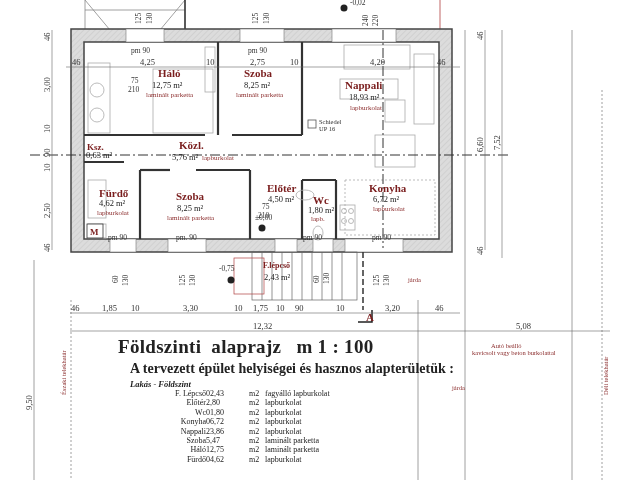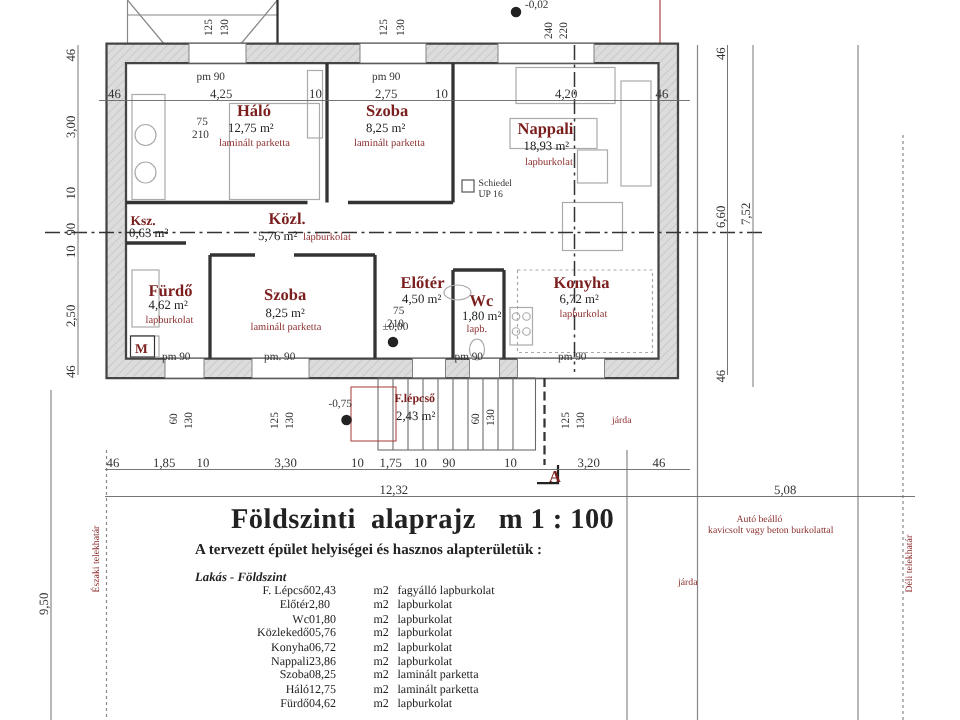--- a/index.html
+++ b/index.html
@@ -4,22 +4,22 @@
 <style>
   html,body{margin:0;padding:0;background:#fff;}
   body{width:640px;height:480px;position:relative;overflow:hidden;font-family:"Liberation Serif","DejaVu Serif",serif;color:#222;}
   svg{position:absolute;left:0;top:0;}
   .room-name{font-weight:bold;fill:#7a1e1e;font-size:11px;font-family:"Liberation Serif",serif;}
   .room-area{fill:#222;font-size:8.5px;font-family:"Liberation Serif",serif;}
   .room-floor{fill:#8b2c2c;font-size:7px;font-family:"Liberation Serif",serif;}
   .dim{fill:#333;font-size:8.5px;font-family:"Liberation Serif",serif;}
   .dim-sm{fill:#333;font-size:7.5px;font-family:"Liberation Serif",serif;}
   .red-sm{fill:#8b2c2c;font-size:6.5px;font-family:"Liberation Serif",serif;}
-  #title{position:absolute;left:118px;top:336px;font-size:19px;font-weight:bold;font-family:"Liberation Serif",serif;letter-spacing:0.3px;white-space:pre;margin-left:36px;}
-  #subtitle{position:absolute;left:130px;top:361px;font-size:10px;font-weight:bold;font-family:"Liberation Serif",serif;}
+  #title{position:absolute;left:118px;top:336px;font-size:19px;font-weight:bold;font-family:"Liberation Serif",serif;letter-spacing:0.3px;white-space:pre;}
+  #subtitle{position:absolute;left:130px;top:361px;font-size:14px;font-weight:bold;font-family:"Liberation Serif",serif;}
   #table-head{position:absolute;left:130px;top:379px;font-size:8.5px;font-weight:bold;font-family:"Liberation Serif",serif;font-style:italic;}
   #area-table{position:absolute;left:130px;top:389px;border-collapse:collapse;font-size:8px;font-family:"Liberation Serif",serif;}
   #area-table td{padding:0;height:9.4px;line-height:9.4px;white-space:nowrap;}
   #area-table td.c-name{width:76px;text-align:right;}
   #area-table td.c-val{width:43px;}
   #area-table td.c-unit{width:16px;}
 </style>
 </head>
 <body>
 
@@ -278,40 +278,34 @@
         <td class="c-unit">m2</td>
         <td>lapburkolat</td>
       </tr>
     <tr>
         <td class="c-name">Wc</td>
         <td class="c-val">01,80</td>
         <td class="c-unit">m2</td>
         <td>lapburkolat</td>
       </tr>
     <tr>
-        <td class="c-name">Közlekedő</td>
-        <td class="c-val">05,76</td>
-        <td class="c-unit">m2</td>
-        <td>lapburkolat</td>
-      </tr>
-    <tr>
         <td class="c-name">Konyha</td>
         <td class="c-val">06,72</td>
         <td class="c-unit">m2</td>
         <td>lapburkolat</td>
       </tr>
     <tr>
         <td class="c-name">Nappali</td>
         <td class="c-val">23,86</td>
         <td class="c-unit">m2</td>
         <td>lapburkolat</td>
       </tr>
     <tr>
         <td class="c-name">Szoba</td>
-        <td class="c-val">08,25</td>
+        <td class="c-val">5,47</td>
         <td class="c-unit">m2</td>
         <td>laminált parketta</td>
       </tr>
     <tr>
         <td class="c-name">Háló</td>
         <td class="c-val">12,75</td>
         <td class="c-unit">m2</td>
         <td>laminált parketta</td>
       </tr>
     <tr>

